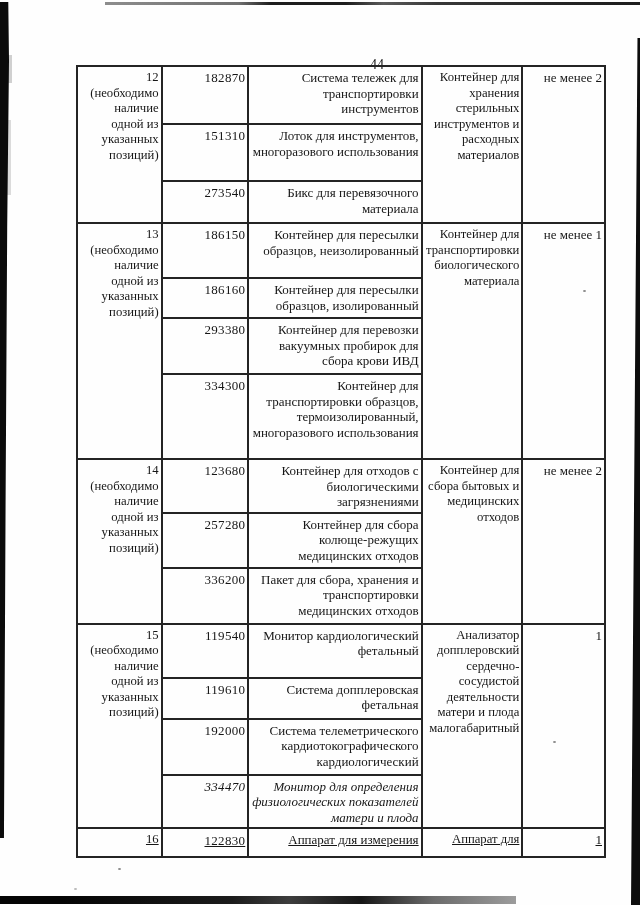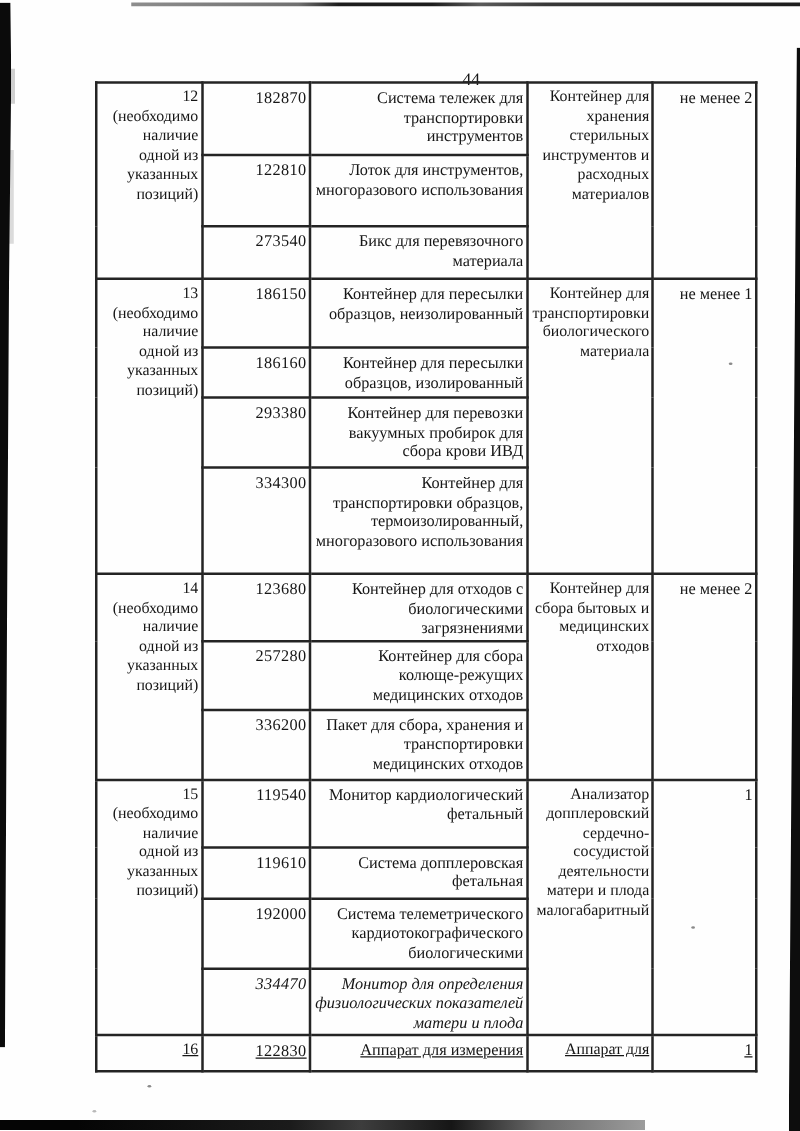--- a/index.html
+++ b/index.html
@@ -92,21 +92,21 @@
         <td rowspan="3" class="c1">
           <div>12</div>
           <div>(необходимо наличие одной из указанных позиций)</div>
         </td>
         <td class="c2">182870</td>
         <td class="c3">Система тележек для транспортировки инструментов</td>
         <td rowspan="3" class="c4">Контейнер для хранения стерильных инструментов и расходных материалов</td>
         <td rowspan="3" class="c5">не менее 2</td>
       </tr>
       <tr class="h57">
-        <td class="c2">122810</td>
+        <td class="c2">151310</td>
         <td class="c3">Лоток для инструментов, многоразового использования</td>
       </tr>
       <tr class="h42">
         <td class="c2">273540</td>
         <td class="c3">Бикс для перевязочного материала</td>
       </tr>
 
       <tr class="h55">
         <td rowspan="4" class="c1">
           <div>13</div>
@@ -158,21 +158,21 @@
         <td class="c3">Монитор кардиологический фетальный</td>
         <td rowspan="4" class="c4">Анализатор допплеровский сердечно-сосудистой деятельности матери и плода малогабаритный</td>
         <td rowspan="4" class="c5">1</td>
       </tr>
       <tr class="h41">
         <td class="c2">119610</td>
         <td class="c3">Система допплеровская фетальная</td>
       </tr>
       <tr class="h56">
         <td class="c2">192000</td>
-        <td class="c3">Система телеметрического кардиотокографического биологическими</td>
+        <td class="c3">Система телеметрического кардиотокографического кардиологический</td>
       </tr>
       <tr class="h53">
         <td class="c2">334470</td>
         <td class="c3">Монитор для определения физиологических показателей матери и плода</td>
       </tr>
 
       <tr class="h29">
         <td class="c1">16</td>
         <td class="c2" style="padding-top:4px;">122830</td>
         <td class="c3">Аппарат для измерения</td>

